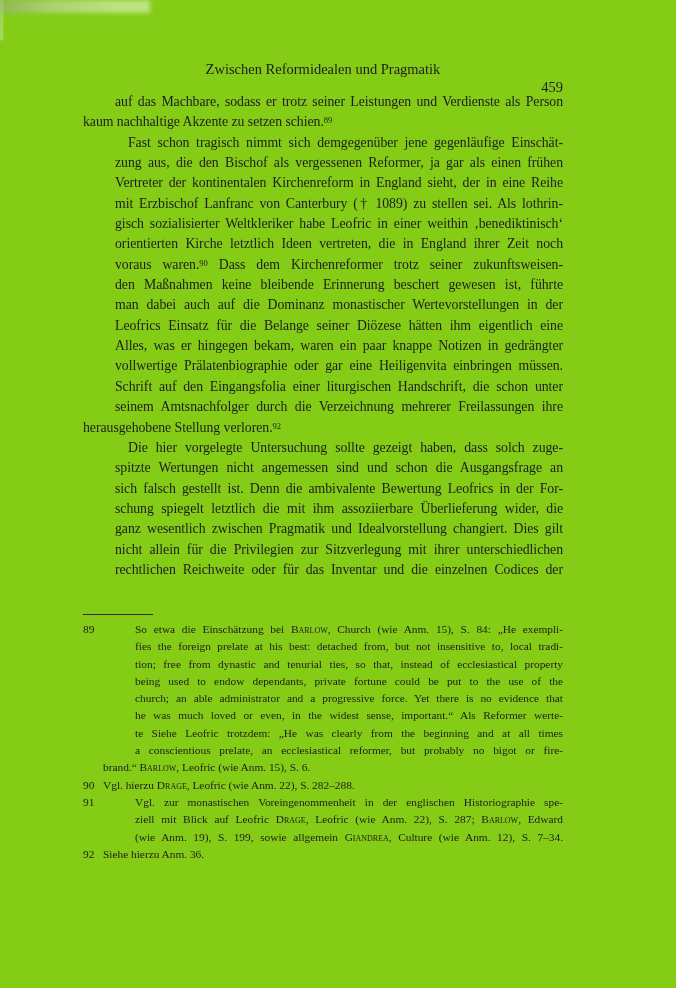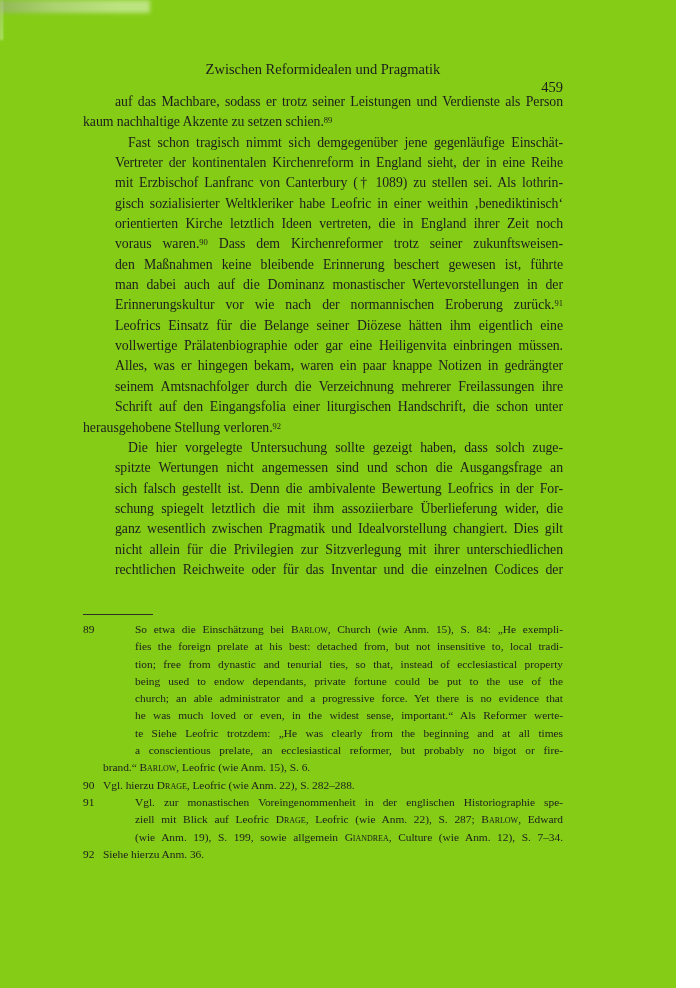--- a/index.html
+++ b/index.html
@@ -63,33 +63,33 @@
       <div class="page-num">459</div>
     </div>
 
     <div class="body-text">
         <div>
           <div class="line j">auf das Machbare, sodass er trotz seiner Leistungen und Verdienste als Person</div>
           <div class="line">kaum nachhaltige Akzente zu setzen schien.<sup class="fnref">89</sup></div>
         </div>
         <div>
           <div class="line j ind">Fast schon tragisch nimmt sich demgegenüber jene gegenläufige Einschät-</div>
+          <div class="line j">zung aus, die den Bischof als vergessenen Reformer, ja gar als einen frühen</div>
           <div class="line j">Vertreter der kontinentalen Kirchenreform in England sieht, der in eine Reihe</div>
           <div class="line j">mit Erzbischof Lanfranc von Canterbury († 1089) zu stellen sei. Als lothrin-</div>
           <div class="line j">gisch sozialisierter Weltkleriker habe Leofric in einer weithin ‚benediktinisch‘</div>
           <div class="line j">orientierten Kirche letztlich Ideen vertreten, die in England ihrer Zeit noch</div>
           <div class="line j">voraus waren.<sup class="fnref">90</sup> Dass dem Kirchenreformer trotz seiner zukunftsweisen-</div>
           <div class="line j">den Maßnahmen keine bleibende Erinnerung beschert gewesen ist, führte</div>
           <div class="line j">man dabei auch auf die Dominanz monastischer Wertevorstellungen in der</div>
-          <div class="line j">Erinnerungskultur vor wie nach der normannischen Eroberung zurück.<sup class="fnref">91</sup></div>
           <div class="line j">Leofrics Einsatz für die Belange seiner Diözese hätten ihm eigentlich eine</div>
+          <div class="line j">Alles, was er hingegen bekam, waren ein paar knappe Notizen in gedrängter</div>
           <div class="line j">vollwertige Prälatenbiographie oder gar eine Heiligenvita einbringen müssen.</div>
-          <div class="line j">Alles, was er hingegen bekam, waren ein paar knappe Notizen in gedrängter</div>
+          <div class="line j">Schrift auf den Eingangsfolia einer liturgischen Handschrift, die schon unter</div>
           <div class="line j">seinem Amtsnachfolger durch die Verzeichnung mehrerer Freilassungen ihre</div>
-          <div class="line j">Schrift auf den Eingangsfolia einer liturgischen Handschrift, die schon unter</div>
           <div class="line">herausgehobene Stellung verloren.<sup class="fnref">92</sup></div>
         </div>
         <div>
           <div class="line j ind">Die hier vorgelegte Untersuchung sollte gezeigt haben, dass solch zuge-</div>
           <div class="line j">spitzte Wertungen nicht angemessen sind und schon die Ausgangsfrage an</div>
           <div class="line j">sich falsch gestellt ist. Denn die ambivalente Bewertung Leofrics in der For-</div>
           <div class="line j">schung spiegelt letztlich die mit ihm assoziierbare Überlieferung wider, die</div>
           <div class="line j">ganz wesentlich zwischen Pragmatik und Idealvorstellung changiert. Dies gilt</div>
           <div class="line j">nicht allein für die Privilegien zur Sitzverlegung mit ihrer unterschiedlichen</div>
           <div class="line j">rechtlichen Reichweite oder für das Inventar und die einzelnen Codices der</div>

